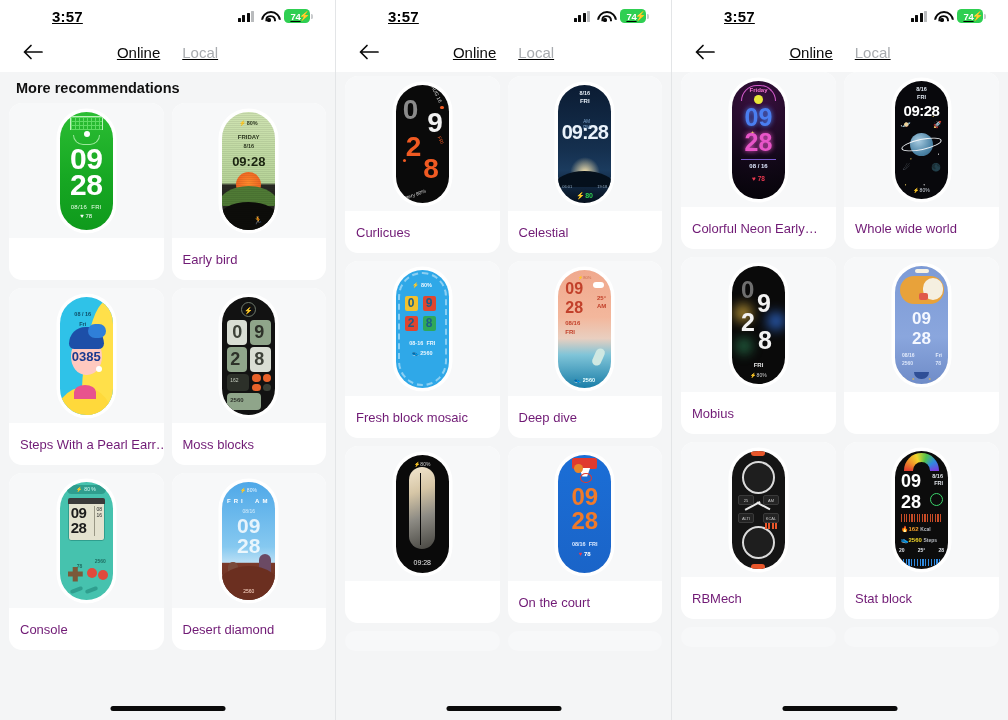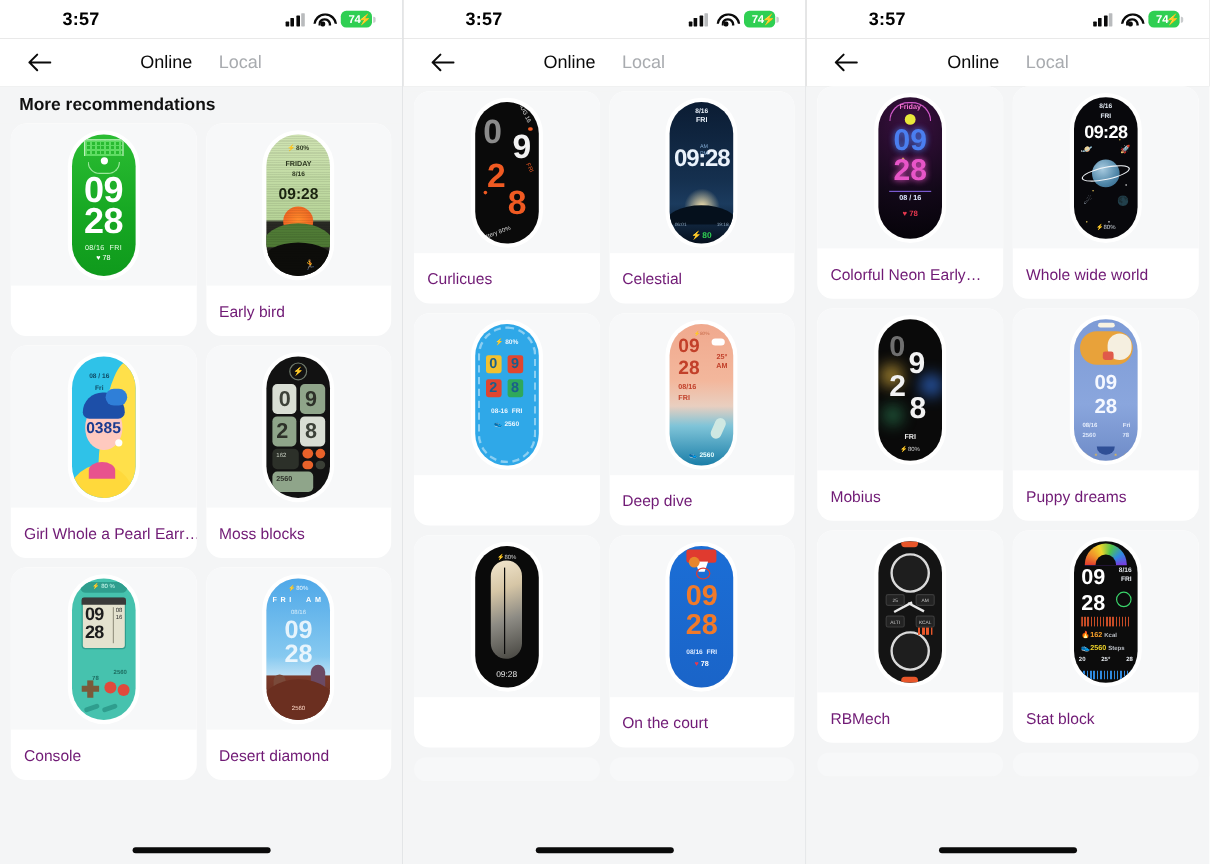--- a/index.html
+++ b/index.html
@@ -9,21 +9,21 @@
     background:#ffffff;
     overflow:hidden;
   }
   .screens { display:flex; width:1008px; height:720px; }
   .panel {
     width:336px; height:720px; position:relative;
     background:#f4f5f6; overflow:hidden;
     border-right:1px solid #e3e5e7;
   }
   .panel:last-child { border-right:none; }
-  .panel-top { background:#a3a3a3; }
+  .panel-top { background:#8b5cf6;text-decoration:underline; }
 
   
   .statusbar {
     height:32px; background:#fff;
     display:flex; align-items:center; justify-content:space-between;
     padding:0 22px 0 24px; position:relative;
   }
   .clock { font-size:15px; font-weight:600; color:#010101; letter-spacing:.2px; padding-left:28px;}
   .sys-icons { display:flex; align-items:center; gap:7px; }
   .signal { display:flex; align-items:flex-end; gap:1.5px; height:11px; }
@@ -452,21 +452,21 @@
             <div class="face"></div>
               <div class="turban"></div>
               <div class="turban2"></div>
             <div class="pink"></div>
               <div class="pearl"></div>
             <div class="t dt">08 / 16</div>
             <div class="t dt2">Fri</div>
             <div class="t time">0385</div>
           </div>
         </div>
-        <div class="card-label">Girl Whole a Pearl Earr…</div>
+        <div class="card-label">Steps With a Pearl Earr…</div>
       </div>
 
       <div class="card">
         <div class="card-img">
           <div class="band f-moss">
             <div class="cir">⚡</div>
             <div class="blk b1"></div>
               <div class="blk b2"></div>
               <div class="blk b3"></div>
               <div class="blk b4"></div>
@@ -609,20 +609,21 @@
               <div class="blk k3"></div>
               <div class="blk k4"></div>
             <div class="n" style="left:12px;top:26px;">0</div>
             <div class="n" style="left:30px;top:26px;">9</div>
             <div class="n" style="left:12px;top:46px;">2</div>
             <div class="n" style="left:30px;top:46px;">8</div>
             <div class="t dt"><span>08-16</span> &nbsp;<span>FRI</span></div>
             <div class="t st">👟 <span>2560</span></div>
           </div>
         </div>
+        <div class="card-label">Fresh block mosaic</div>
       </div>
 
       <div class="card">
         <div class="card-img">
           <div class="band f-dive">
             <div class="t tiny">⚡<span>80%</span></div>
             <div class="cloud"></div>
             <div class="n1">09</div>
             <div class="n2">28</div>
             <div class="tmp"><span>25°</span><br><span>AM</span></div>
@@ -773,21 +774,20 @@
             <div class="t n n1">09</div>
             <div class="t n n2">28</div>
             <div class="m1">08/16</div>
             <div class="m2">Fri</div>
             <div class="m3">2560</div>
             <div class="m4">78</div>
             <div class="bowl"></div>
               <div class="paws"></div>
           </div>
         </div>
-        <div class="card-label">Puppy dreams</div>
       </div>
 
       <div class="card">
         <div class="card-img">
           <div class="band f-rbm">
             <div class="tab1"></div>
               <div class="tab2"></div>
             <div class="dialT"></div>
               <div class="dialB"></div>
             <div class="hand1"></div>

